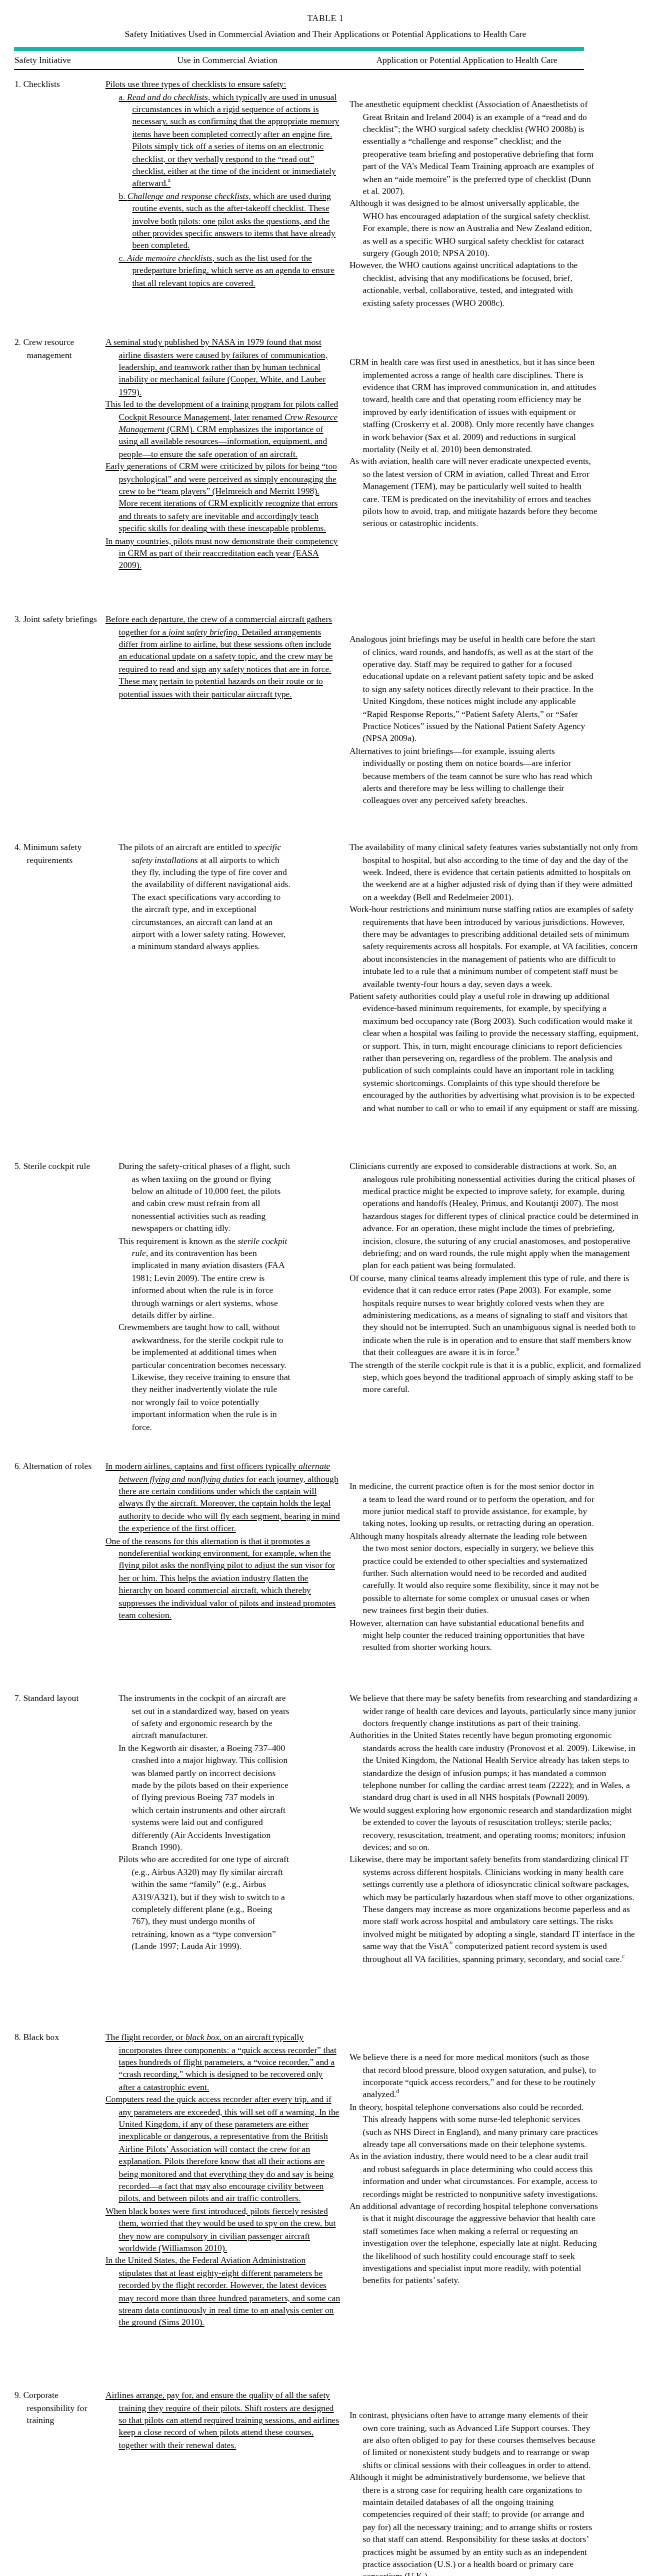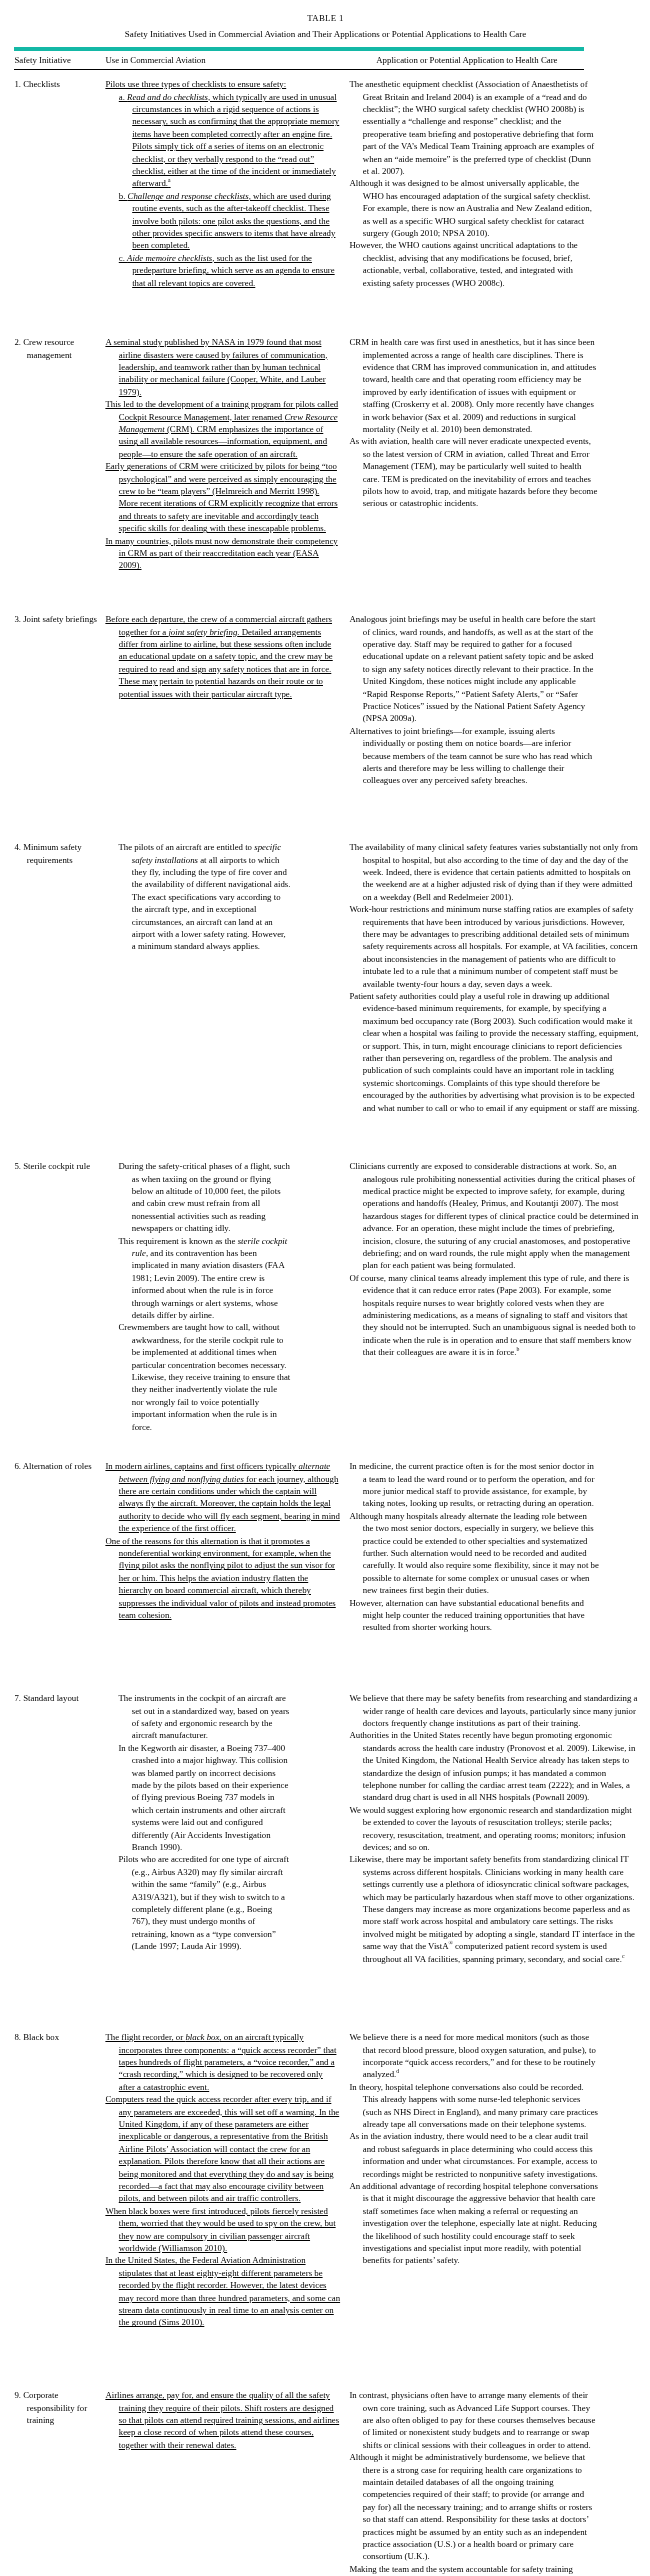--- a/index.html
+++ b/index.html
@@ -6,30 +6,30 @@
   body{width:651px;height:3919px;overflow:hidden;color:#000;
        font-family:"Liberation Serif","DejaVu Serif",serif;}
   .page{width:651px;height:3919px;position:relative;}
   .tbl-label{margin:13.4px 0 0 0;text-align:center;font-size:8.8px;letter-spacing:0.3px;}
   .tbl-title{margin:5.2px 20.6px 0 20.6px;text-align:center;font-size:9px;}
   .rule-wrap{margin-left:14.4px;width:570px;}
   .thead{margin-top:8.2px;border-top:4px solid #14b8a6;border-bottom:1px solid #000;
          display:grid;grid-template-columns:91px 244px 235px;padding:4.1px 0;}
   .th{font-size:8.8px;}
   .th1{text-align:left;}
-  .th2{}
+  .th2{text-align:center;}
   .th3{text-align:center;}
   #tbody{margin-top:8.2px;}
   .row{display:grid;grid-template-columns:91px 244px 1fr;padding-left:14.4px;overflow:hidden;}
   .init{font-size:8.8px;line-height:12.4px;padding-left:12.4px;text-indent:-12.4px;padding-right:5.2px;}
   .cell{font-size:8.8px;line-height:12.4px;}
   .cell p{margin:0;padding-left:13.4px;text-indent:-13.4px;}
   .cell p.ind{margin-left:13.4px;}
   .row.wide .av{padding-right:9.3px;text-decoration:underline;}
-  .row.wide .hc{padding-right:52px;}
+  .row.wide .hc{padding-right:52px;margin-top:20px;}
   .row.narrow .av{margin-left:13px;padding-right:59px;}
   .row.narrow .hc{padding-right:9.3px;}
   sup{font-size:5.7px;line-height:0;}
 </style>
 </head>
 <body>
 
 <div class="page">
   <div class="tbl-label">TABLE 1</div>
   <div class="tbl-title">Safety Initiatives Used in Commercial Aviation and Their Applications or Potential Applications to Health Care</div>
@@ -92,20 +92,21 @@
       <div class="row narrow" style="min-height: 300px; height: 300px;">
         <div class="init">5. Sterile cockpit rule</div>
         <div class="cell av">
           <p>During the safety-critical phases of a flight, such as when taxiing on the ground or flying below an altitude of 10,000 feet, the pilots and cabin crew must refrain from all nonessential activities such as reading newspapers or chatting idly.</p>
           <p>This requirement is known as the <i>sterile cockpit rule</i>, and its contravention has been implicated in many aviation disasters (FAA 1981; Levin 2009). The entire crew is informed about when the rule is in force through warnings or alert systems, whose details differ by airline.</p>
           <p>Crewmembers are taught how to call, without awkwardness, for the sterile cockpit rule to be implemented at additional times when particular concentration becomes necessary. Likewise, they receive training to ensure that they neither inadvertently violate the rule nor wrongly fail to voice potentially important information when the rule is in force.</p>
         </div>
         <div class="cell hc">
           <p>Clinicians currently are exposed to considerable distractions at work. So, an analogous rule prohibiting nonessential activities during the critical phases of medical practice might be expected to improve safety, for example, during operations and handoffs (Healey, Primus, and Koutantji 2007). The most hazardous stages for different types of clinical practice could be determined in advance. For an operation, these might include the times of prebriefing, incision, closure, the suturing of any crucial anastomoses, and postoperative debriefing; and on ward rounds, the rule might apply when the management plan for each patient was being formulated.</p>
           <p>Of course, many clinical teams already implement this type of rule, and there is evidence that it can reduce error rates (Pape 2003). For example, some hospitals require nurses to wear brightly colored vests when they are administering medications, as a means of signaling to staff and visitors that they should not be interrupted. Such an unambiguous signal is needed both to indicate when the rule is in operation and to ensure that staff members know that their colleagues are aware it is in force.<sup>b</sup></p>
+          <p>The strength of the sterile cockpit rule is that it is a public, explicit, and formalized step, which goes beyond the traditional approach of simply asking staff to be more careful.</p>
         </div>
       </div>
       <div class="row wide" style="min-height: 232px; height: 232px;">
         <div class="init">6. Alternation of roles</div>
         <div class="cell av">
           <p>In modern airlines, captains and first officers typically <i>alternate between flying and nonflying duties</i> for each journey, although there are certain conditions under which the captain will always fly the aircraft. Moreover, the captain holds the legal authority to decide who will fly each segment, bearing in mind the experience of the first officer.</p>
           <p>One of the reasons for this alternation is that it promotes a nondeferential working environment, for example, when the flying pilot asks the nonflying pilot to adjust the sun visor for her or him. This helps the aviation industry flatten the hierarchy on board commercial aircraft, which thereby suppresses the individual valor of pilots and instead promotes team cohesion.</p>
         </div>
         <div class="cell hc">
           <p>In medicine, the current practice often is for the most senior doctor in a team to lead the ward round or to perform the operation, and for more junior medical staff to provide assistance, for example, by taking notes, looking up results, or retracting during an operation.</p>

